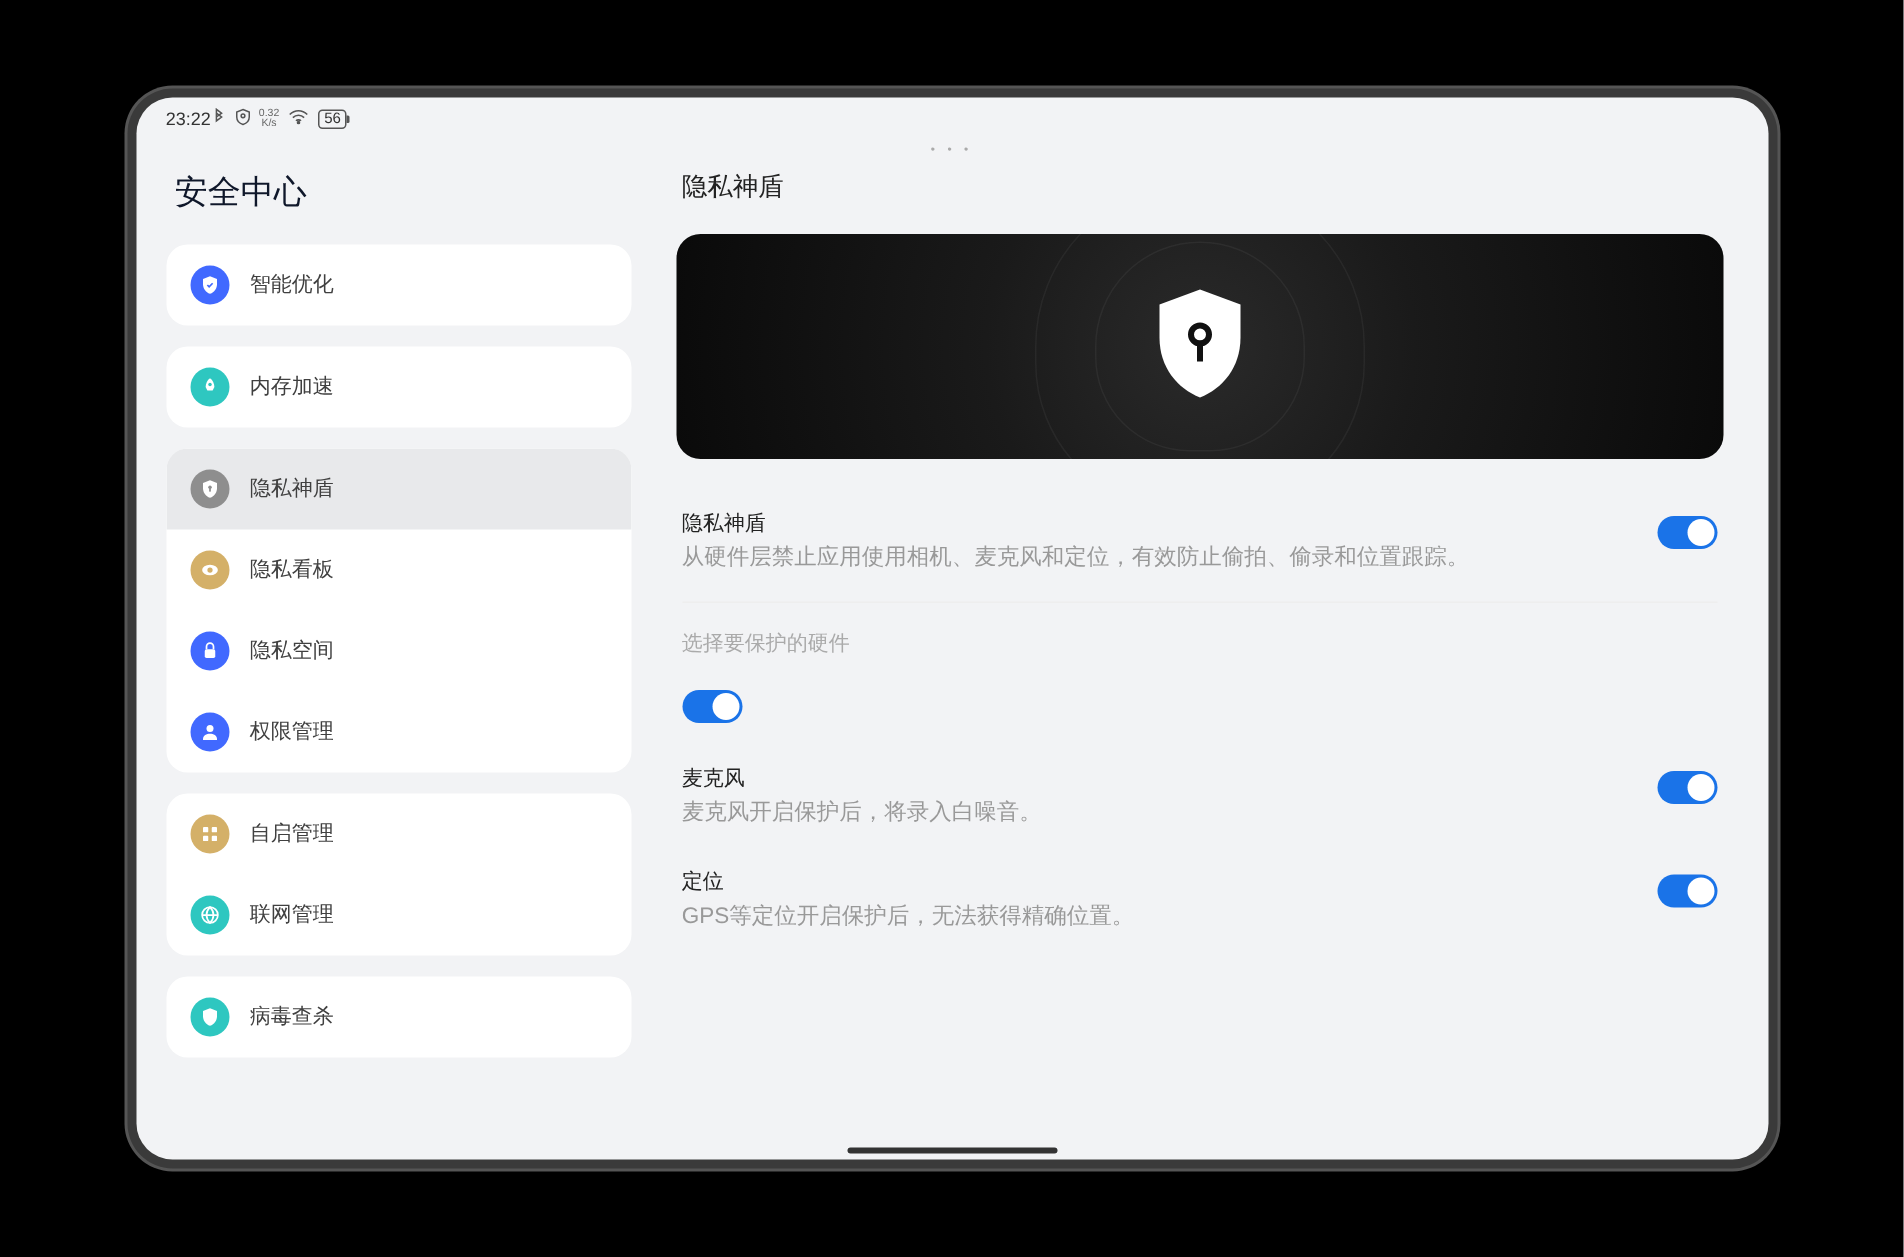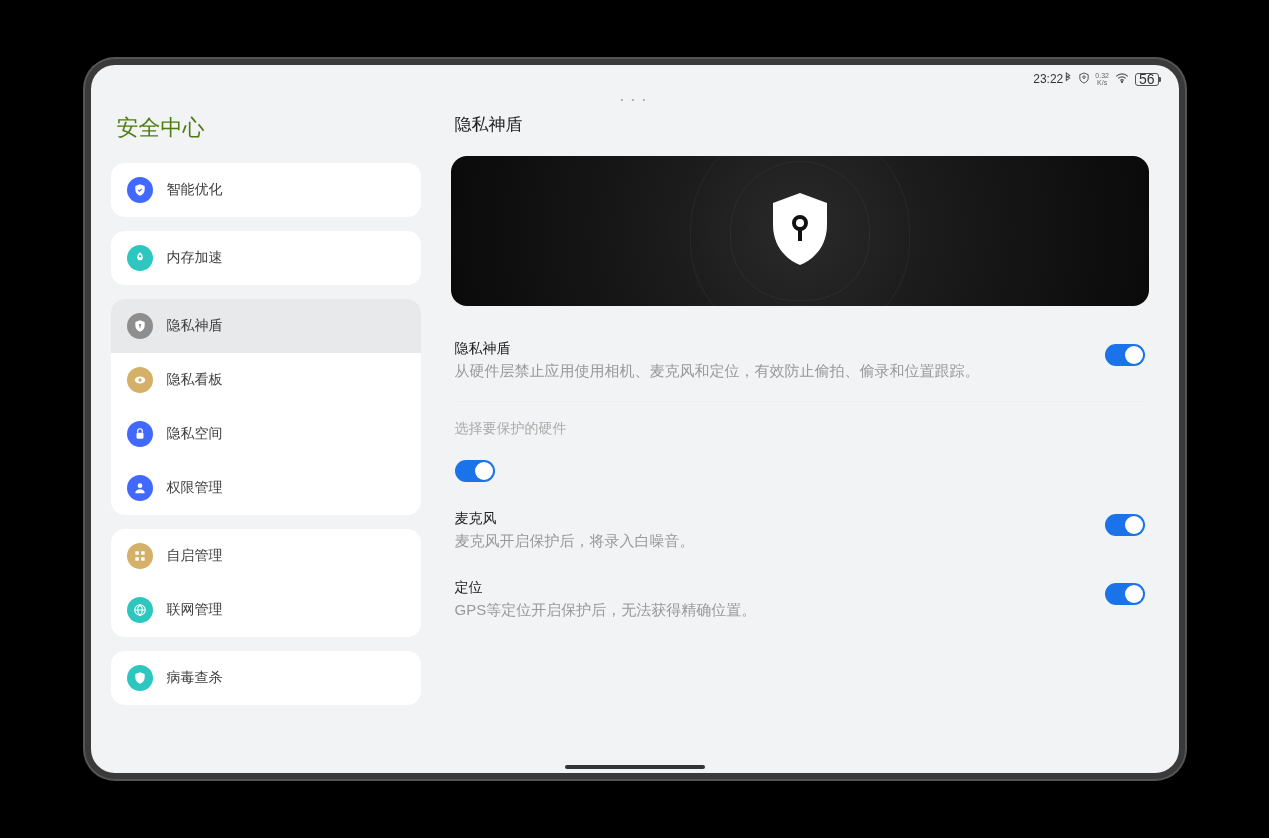--- a/index.html
+++ b/index.html
@@ -38,21 +38,21 @@
       border-radius: 24px;
       overflow: hidden;
       position: relative;
       display: flex;
       flex-direction: column;
     }
     .statusbar {
       height: 28px;
       display: flex;
       align-items: center;
-      justify-content: flex-end;
+      justify-content: flex-start;
       padding: 0 20px;
       font-size: 12px;
       color: #333;
     }
     .status-right { display: flex; align-items: center; gap: 6px; font-size: 10px; }
     .status-dots {
       position: absolute;
       top: 30px;
       left: 50%;
       transform: translateX(-50%);
@@ -66,21 +66,21 @@
       overflow: hidden;
     }
     .sidebar {
       width: 350px;
       padding: 20px 20px 0 20px;
       overflow-y: auto;
     }
     .sidebar-title {
       font-size: 22px;
       font-weight: 500;
-      color: #4d7c0f;
+      color: #0f172a;
       margin-bottom: 20px;
       padding-left: 6px;
     }
     .side-group {
       background: #fff;
       border-radius: 14px;
       margin-bottom: 14px;
       overflow: hidden;
     }
     .side-item {
@@ -184,21 +184,21 @@
       font-size: 14px;
       color: #aaa;
       padding: 8px 4px 4px 4px;
     }
     .battery {
       display: inline-flex;
       align-items: center;
       border: 1px solid #555;
       border-radius: 3px;
       padding: 0 3px;
-      font-size: 14px;
+      font-size: 10px;
       height: 13px;
       position: relative;
     }
     .battery::after {
       content: '';
       position: absolute;
       right: -3px;
       top: 3px;
       width: 2px;
       height: 5px;

